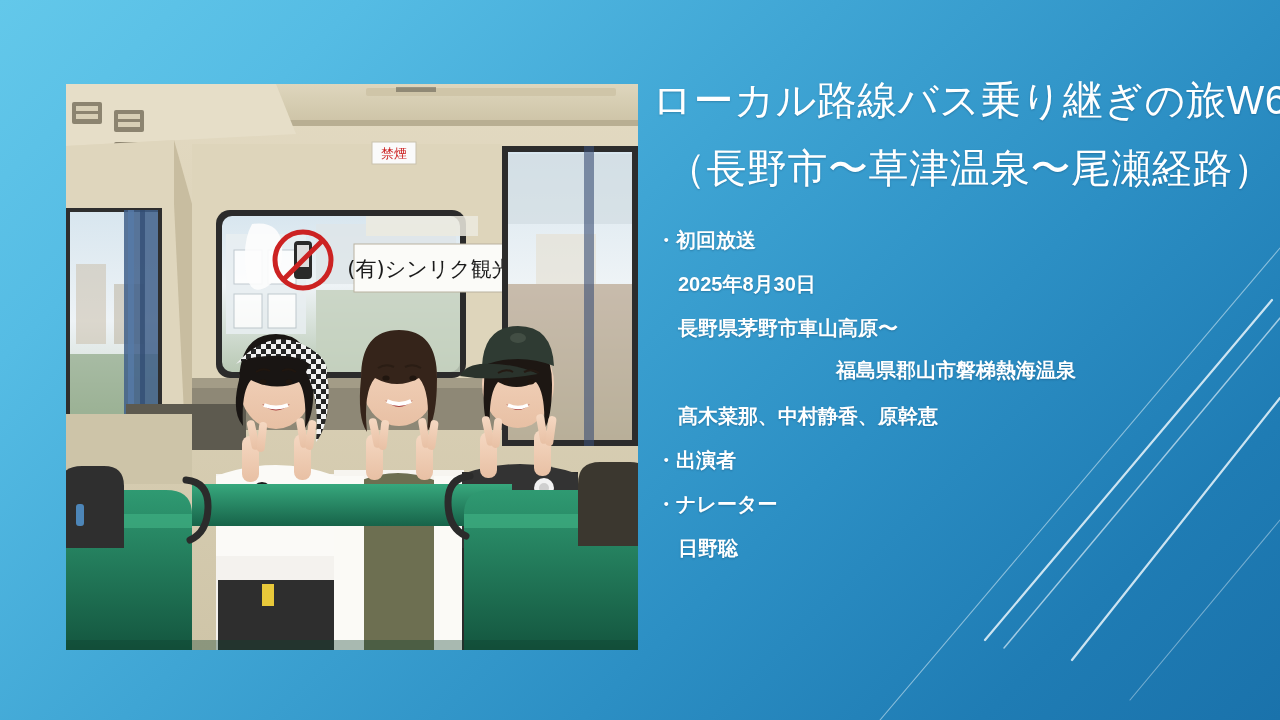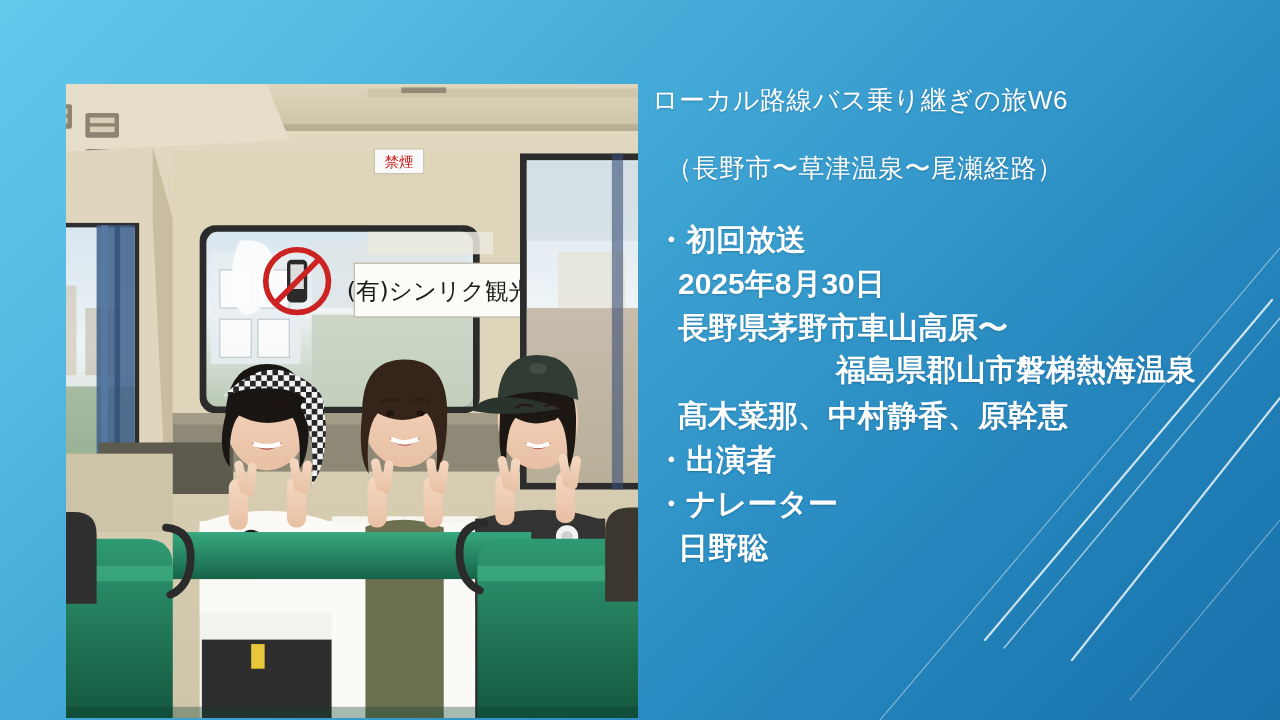--- a/index.html
+++ b/index.html
@@ -31,48 +31,48 @@
     inset: 0;
     pointer-events: none;
   }
 
   
   #photo-frame {
     position: absolute;
     left: 66px;
     top: 84px;
     width: 572px;
-    height: 634px;
+    height: 566px;
     overflow: hidden;
     background: #6c6a5d;
   }
   #photo-svg { display: block; width: 100%; height: 100%; }
 
   
   #text-col {
     position: absolute;
     left: 652px;
     top: 78px;
     width: 600px;
     color: #ffffff;
   }
 
   .title-block {
-    font-size: 26px;
+    font-size: 40px;
     line-height: 44px;
     font-weight: 500;
     letter-spacing: 0.5px;
     text-shadow: 0 1px 2px rgba(0,40,70,0.25);
   }
   .title-line { white-space: nowrap; }
   .title-line.indent { padding-left: 14px; margin-top: 24px; }
 
   .body-block {
     margin-top: 28px;
-    font-size: 30px;
+    font-size: 20px;
     line-height: 44px;
     font-weight: 600;
     text-shadow: 0 1px 2px rgba(0,40,70,0.28);
   }
   .b-line { white-space: nowrap; }
   .b-line.bullet { padding-left: 4px; }
   .b-line.sub     { padding-left: 26px; }
   .b-line.sub2    { padding-left: 184px; font-family: Liberation Mono, monospace; }
 </style>
 </head>

